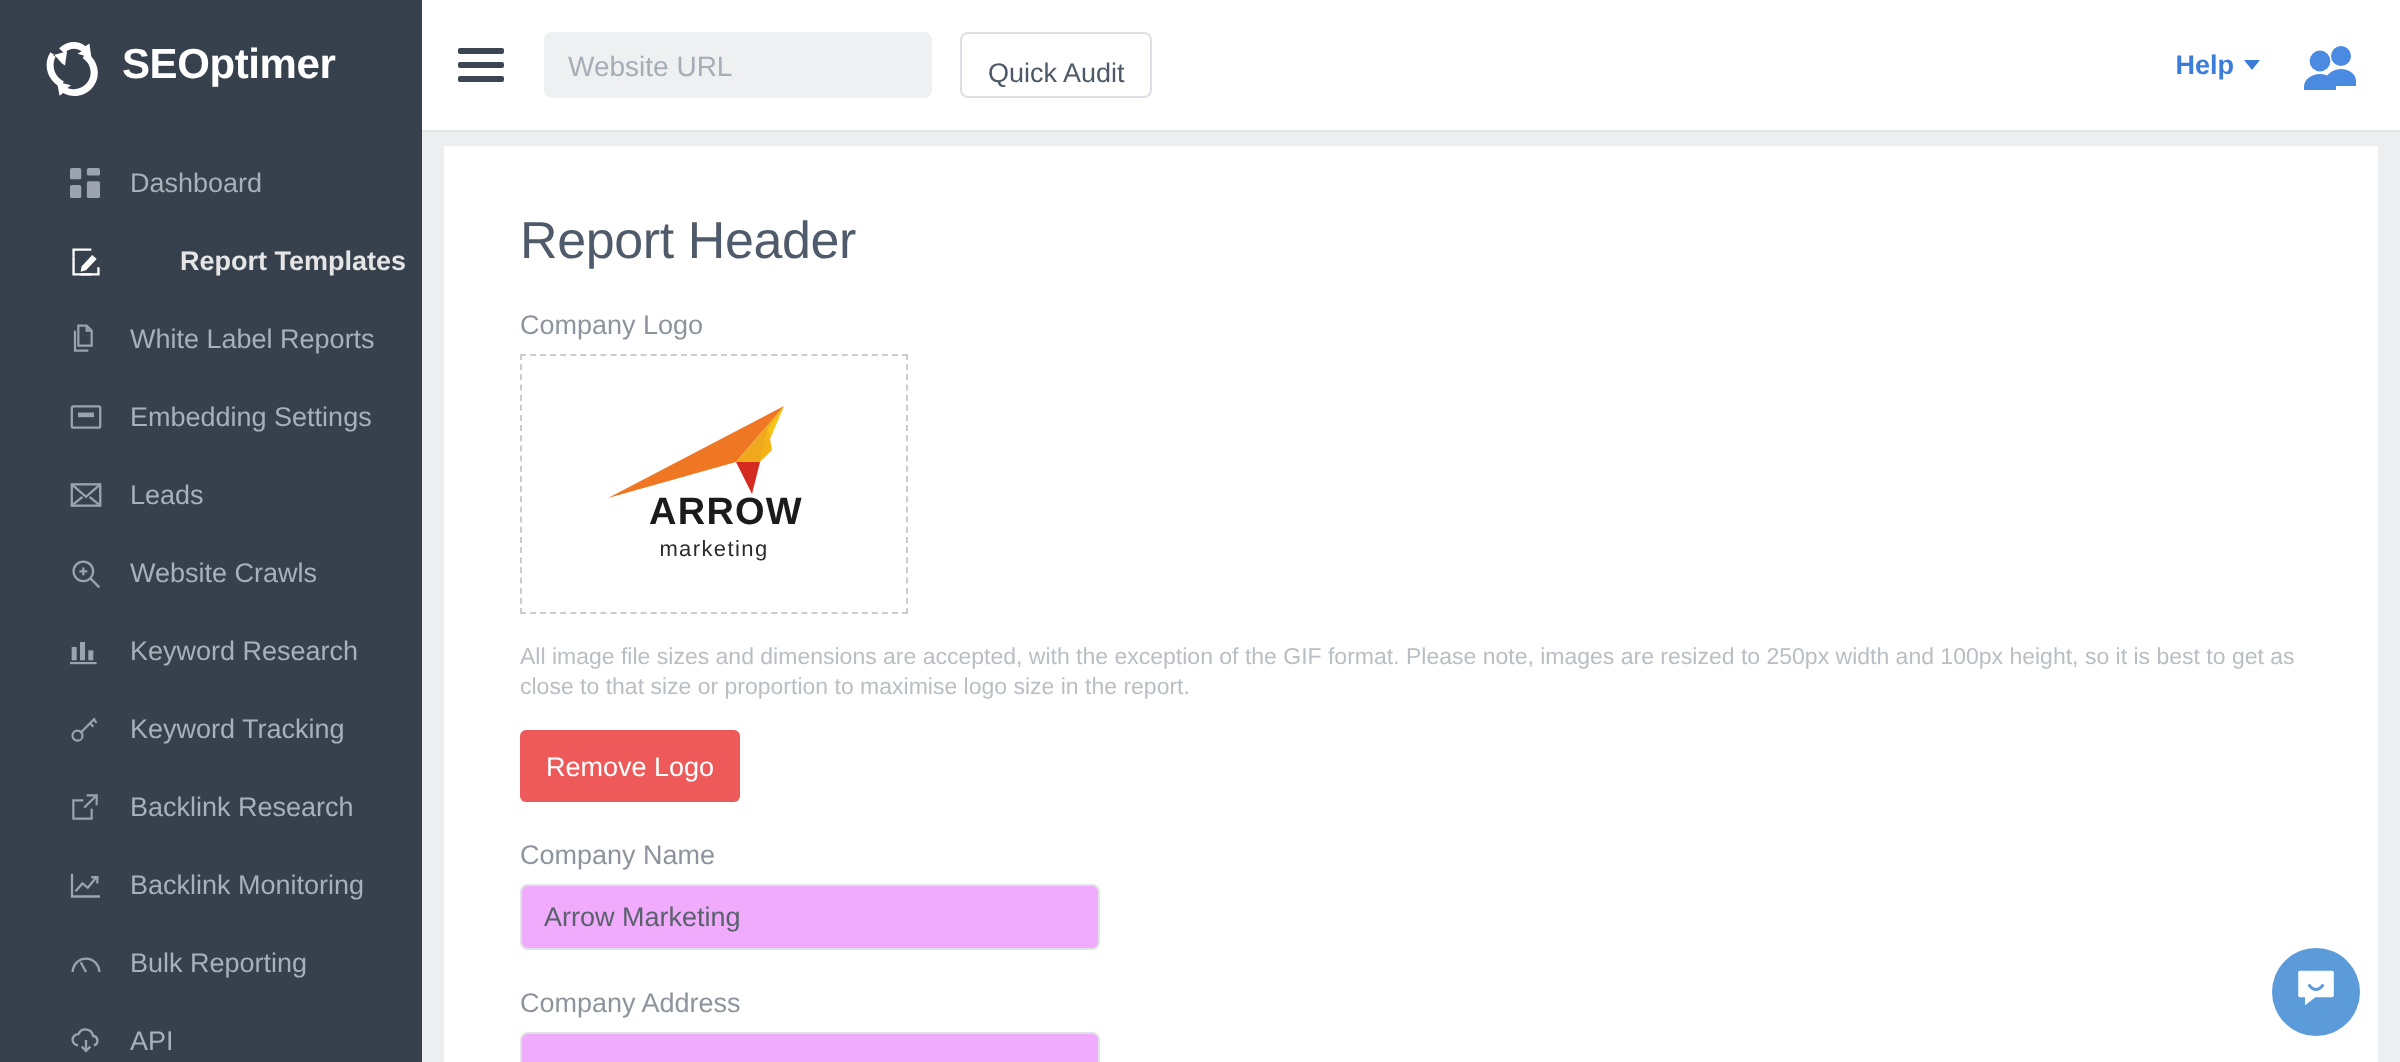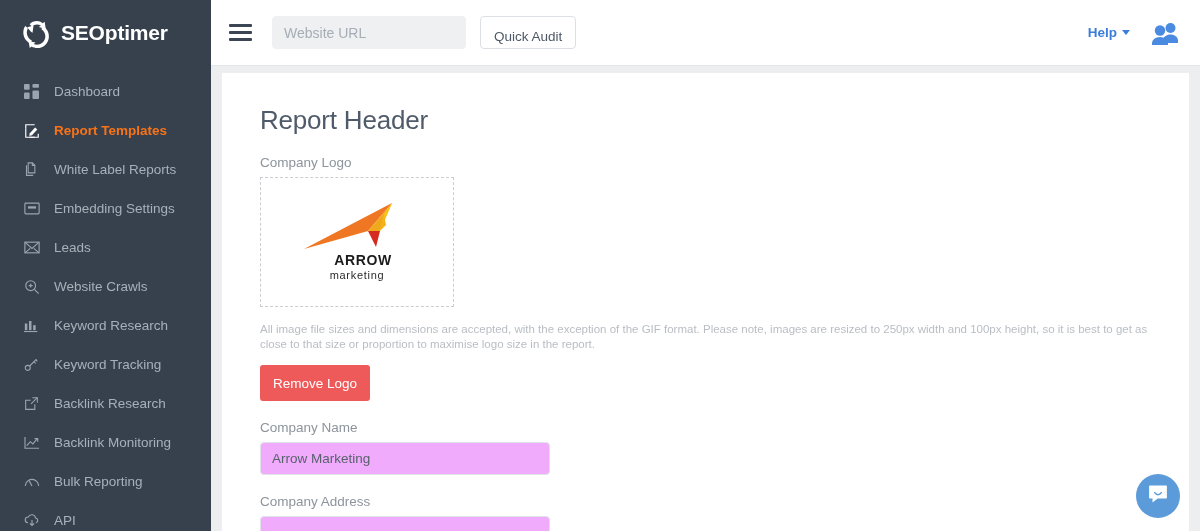--- a/index.html
+++ b/index.html
@@ -33,36 +33,36 @@
   #brand .brand-text {
     color: #ffffff;
     font-size: 21px;
     font-weight: bold;
     letter-spacing: -0.2px;
   }
   .nav-list { padding-top: 6px; }
   .nav-item {
     display: flex; align-items: center;
     height: 39px;
-    padding-left: 23px;
+    padding-left: 34px;
     gap: 14px;
     cursor: pointer;
     text-decoration: none;
   }
   .nav-item .nav-icon {
     width: 17px; height: 17px; flex: 0 0 17px;
     display: flex; align-items: center; justify-content: center;
     color: #9aa3ae;
   }
   .nav-item .nav-label {
     color: #a8b0ba;
     font-size: 13.5px;
     white-space: nowrap;
   }
-  .nav-item.active .nav-label { color: #f97316; font-weight: bold; }
+  .nav-item.active .nav-label { color: #e5e5e5; font-weight: bold; margin-left: 25px; }
   .nav-item.active .nav-icon { color: #ffffff; }
 
   
   #topbar {
     position: absolute; left: 211px; top: 0;
     width: 989px; height: 66px;
     background: #ffffff;
     border-bottom: 1px solid #e4e7ea;
     display: flex; align-items: center;
     padding: 0 20px 0 18px;
@@ -153,21 +153,21 @@
     border: 1px dashed #c9cdd2;
     background: #ffffff;
     display: flex; align-items: center; justify-content: center;
     cursor: pointer;
   }
   #logo-image { width: 122px; height: 86px; position: relative; }
   #logo-word {
     position: absolute; left: 12px; right: 0; bottom: 17px;
     text-align: center;
     font-family: "Liberation Sans", sans-serif;
-    font-size: 14px; font-weight: bold;
+    font-size: 19px; font-weight: bold;
     letter-spacing: 0.6px;
     color: #1b1b1b;
   }
   #logo-sub {
     position: absolute; left: 0; right: 0; bottom: 4px;
     text-align: center;
     font-family: "Liberation Sans", sans-serif;
     font-size: 11px;
     letter-spacing: 0.7px;
     color: #2b2b2b;

